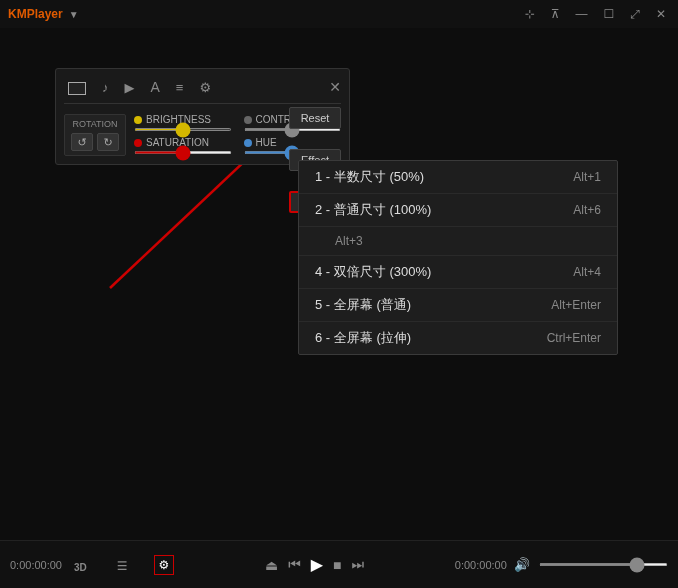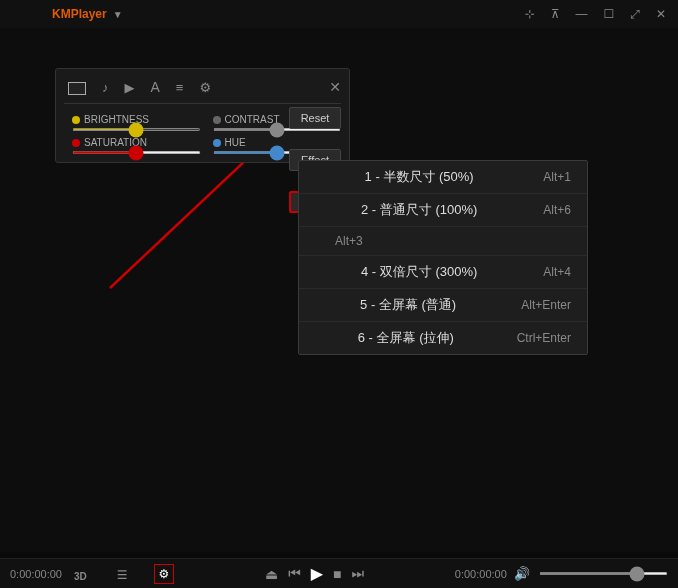--- a/index.html
+++ b/index.html
@@ -23,21 +23,20 @@
       padding: 0 8px;
       position: absolute;
       top: 0;
       left: 0;
       z-index: 10;
     }
     .title-bar-left {
       display: flex;
       align-items: center;
       gap: 6px;
-      margin-left: 44px;
     }
     .title-logo {
       color: #e05a00;
       font-size: 12px;
       font-weight: bold;
     }
     .title-dropdown {
       color: #888;
       font-size: 10px;
     }
@@ -208,27 +207,26 @@
     .action-btn.active {
       border: 2px solid #cc0000;
       color: #fff;
     }
 
     
     .dropdown-menu {
       position: absolute;
       top: 132px;
       left: 298px;
-      width: 290px;
+      width: 320px;
       background: #1e1e1e;
       border: 1px solid #3a3a3a;
       border-radius: 2px;
       z-index: 100;
       overflow: hidden;
-      text-align: center;
     }
     .menu-item {
       display: flex;
       align-items: center;
       justify-content: space-between;
       padding: 7px 16px;
       color: #ddd;
       font-size: 13px;
       cursor: pointer;
       border-bottom: 1px solid #2a2a2a;
@@ -240,21 +238,21 @@
       font-size: 12px;
       margin-left: 20px;
     }
 
     
     .bottom-bar {
       position: absolute;
       bottom: 0;
       left: 0;
       right: 0;
-      height: 30px;
+      height: 48px;
       background: #111;
       display: flex;
       align-items: center;
       justify-content: space-between;
       padding: 0 10px;
       border-top: 1px solid #222;
     }
     .bottom-left {
       display: flex;
       align-items: center;
@@ -350,20 +348,27 @@
       <span class="panel-tab">▶</span>
       <span class="panel-tab" style="font-size:14px;">A</span>
       <span class="panel-tab">≡</span>
       <span class="panel-tab">⚙</span>
       <span class="panel-close">✕</span>
     </div>
 
     <div style="display:flex;gap:8px;align-items:flex-start;">
 
       <div style="display:flex;flex-direction:column;gap:6px;">
+        <div class="rotation-section">
+          <div class="section-label">ROTATION</div>
+          <div class="rotation-btns">
+            <div class="rot-btn">↺</div>
+            <div class="rot-btn">↻</div>
+          </div>
+        </div>
       </div>
 
       <div class="sliders-area" style="flex:1;">
         <div class="slider-group">
           <div class="slider-label">
             <span class="slider-dot dot-yellow"></span>
             <span>BRIGHTNESS</span>
           </div>
           <input type="range" class="brightness" value="50" min="0" max="100" style="">
         </div>

